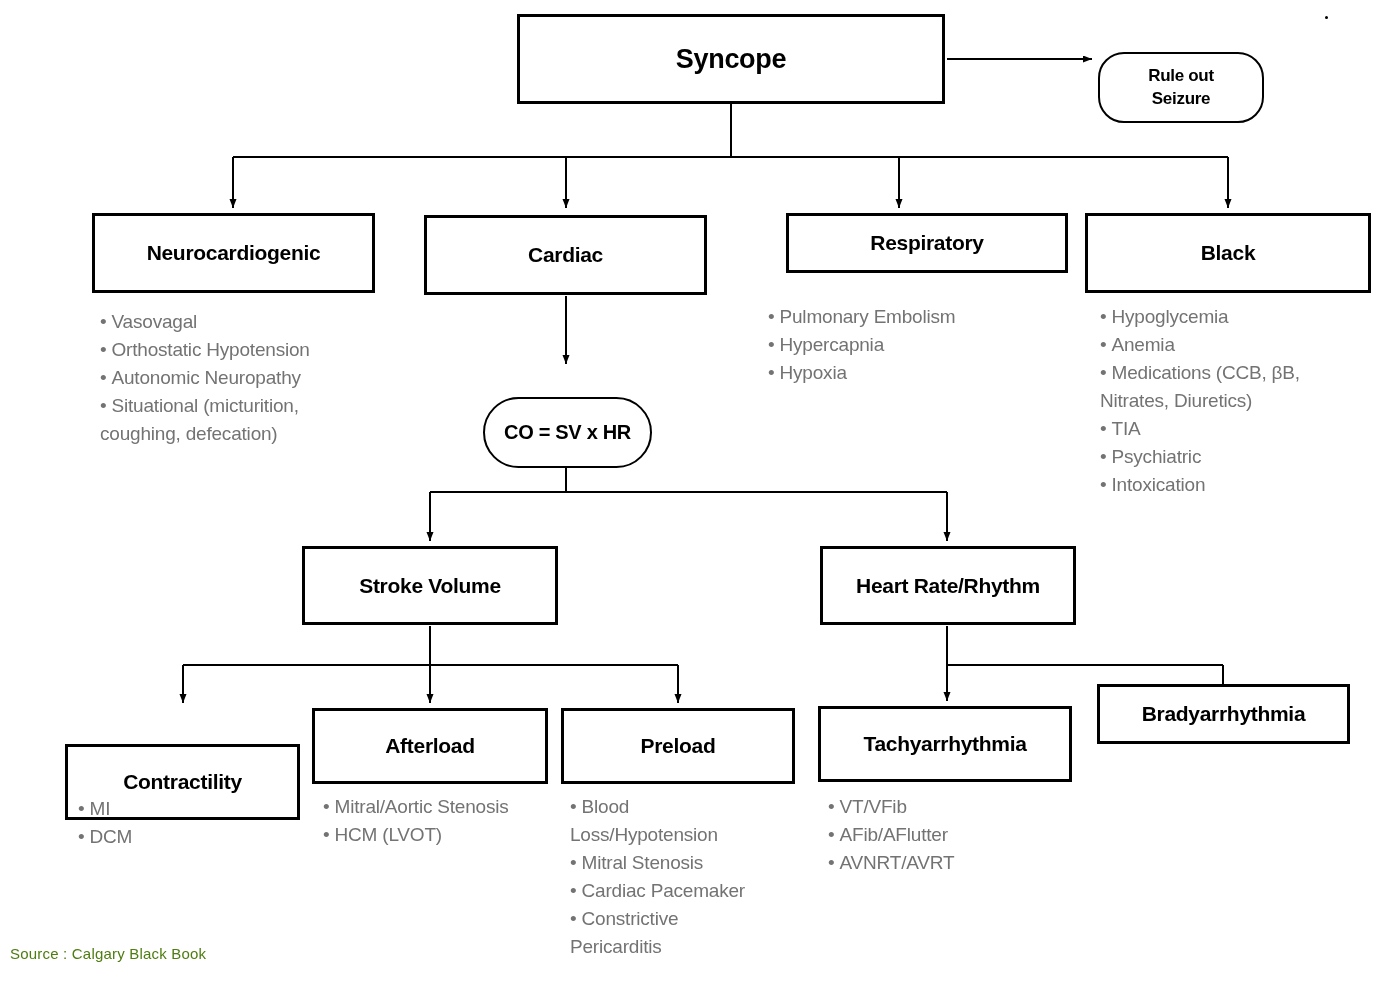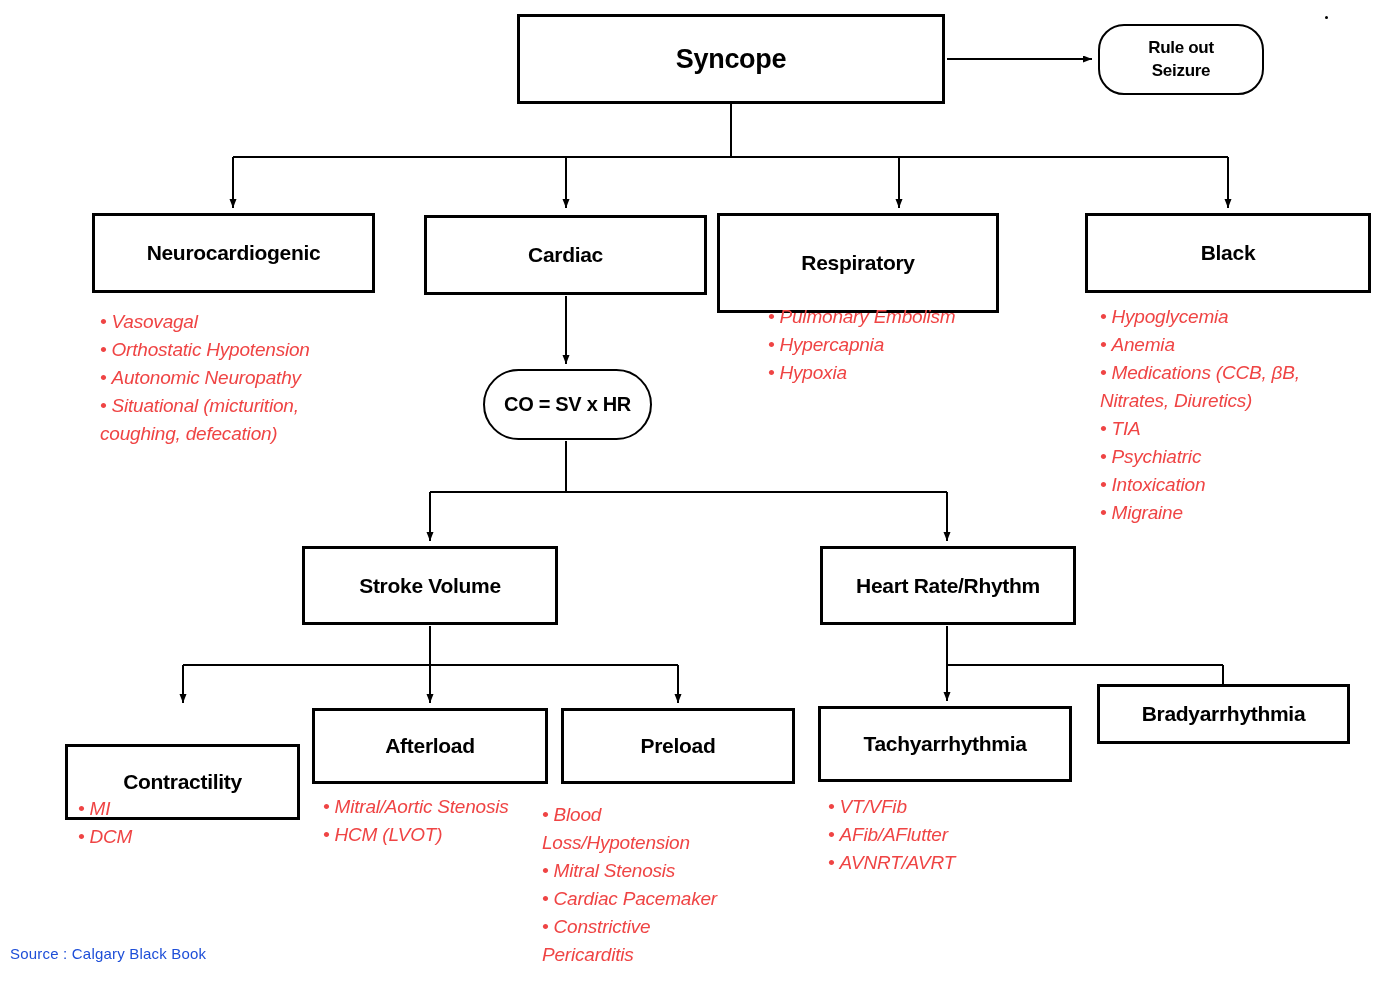--- a/index.html
+++ b/index.html
@@ -8,32 +8,32 @@
     font-family:"Liberation Sans", sans-serif; color:#000; overflow:hidden;
   }
   .box {
     position:absolute; background:#fff; border:3px solid #000;
     display:flex; align-items:center; justify-content:center; text-align:center;
     font-weight:700; font-size:21px; letter-spacing:-0.3px; z-index:2;
     box-sizing:border-box;
   }
   .box.title { font-size:27px; }
   .pill {
-    border-radius:36px; border-width:2.5px; font-size:20px;
+    border-radius:36px; border-width:2.5px; font-size:20px;margin-top:28px;
   }
   .pill.small { font-size:17px; line-height:1.35; border-radius:26px; }
   .list {
-    position:absolute; font-size:19px; line-height:28px; color:#ef4444;
-    letter-spacing:-0.2px; z-index:2;font-style:italic;
+    position:absolute; font-size:19px; line-height:28px; color:#737373;
+    letter-spacing:-0.2px; z-index:2;
   }
   .li::before { content:"\2022\00a0"; }
   .connector-layer { position:absolute; left:0; top:0; z-index:1; }
   .connector-layer path { stroke:#000; stroke-width:2; fill:none; }
   .source-note {
-    position:absolute; font-size:15px; color:#1d4ed8; letter-spacing:0.2px; z-index:2;
+    position:absolute; font-size:15px; color:#4d7c0f; letter-spacing:0.2px; z-index:2;
   }
   .stray-dot {
     position:absolute; width:3px; height:3px; background:#000; border-radius:50%; z-index:2;
   }
 </style>
 </head>
 <body>
 
 <div id="canvas">
 
@@ -71,21 +71,21 @@
   <div class="box title" style="left:517px; top:14px; width:428px; height:90px;">Syncope</div>
 
   <div class="box pill small" style="left:1098px; top:24px; width:166px; height:71px; padding:0 26px;">Rule out Seizure</div>
 
   <div class="stray-dot" style="left:1325px; top:16px;"></div>
 
   <div class="box" style="left:92px; top:213px; width:283px; height:80px;">Neurocardiogenic</div>
 
   <div class="box" style="left:424px; top:215px; width:283px; height:80px;">Cardiac</div>
 
-  <div class="box" style="left:717px; top:213px; width:282px; height:100px;">Respiratory</div>
+  <div class="box" style="left:786px; top:213px; width:282px; height:60px;">Respiratory</div>
 
   <div class="box" style="left:1085px; top:213px; width:286px; height:80px;">Black</div>
 
   <div class="list" style="left:100px; top:308px; width:255px;">
       <div class="li">Vasovagal</div>
       <div class="li">Orthostatic Hypotension</div>
       <div class="li">Autonomic Neuropathy</div>
       <div class="li">Situational (micturition, coughing, defecation)</div>
     </div>
 
@@ -95,21 +95,20 @@
       <div class="li">Hypoxia</div>
     </div>
 
   <div class="list" style="left:1100px; top:303px; width:262px;">
       <div class="li">Hypoglycemia</div>
       <div class="li">Anemia</div>
       <div class="li">Medications (CCB, βB, Nitrates, Diuretics)</div>
       <div class="li">TIA</div>
       <div class="li">Psychiatric</div>
       <div class="li">Intoxication</div>
-      <div class="li">Migraine</div>
     </div>
 
   <div class="box pill" style="left:483px; top:369px; width:169px; height:71px;">CO = SV x HR</div>
 
   <div class="box" style="left:302px; top:546px; width:256px; height:79px;">Stroke Volume</div>
 
   <div class="box" style="left:820px; top:546px; width:256px; height:79px;">Heart Rate/Rhythm</div>
 
   <div class="box" style="left:65px; top:708px; width:235px; height:76px;margin-top:36px;">Contractility</div>
 
@@ -124,21 +123,21 @@
   <div class="list" style="left:78px; top:795px; width:200px;">
       <div class="li">MI</div>
       <div class="li">DCM</div>
     </div>
 
   <div class="list" style="left:323px; top:793px; width:195px;">
       <div class="li">Mitral/Aortic Stenosis</div>
       <div class="li">HCM (LVOT)</div>
     </div>
 
-  <div class="list" style="left:542px; top:793px; width:205px;margin-top:8px;">
+  <div class="list" style="left:570px; top:793px; width:205px;">
       <div class="li">Blood Loss/Hypotension</div>
       <div class="li">Mitral Stenosis</div>
       <div class="li">Cardiac Pacemaker</div>
       <div class="li">Constrictive Pericarditis</div>
     </div>
 
   <div class="list" style="left:828px; top:793px; width:225px;">
       <div class="li">VT/VFib</div>
       <div class="li">AFib/AFlutter</div>
       <div class="li">AVNRT/AVRT</div>

